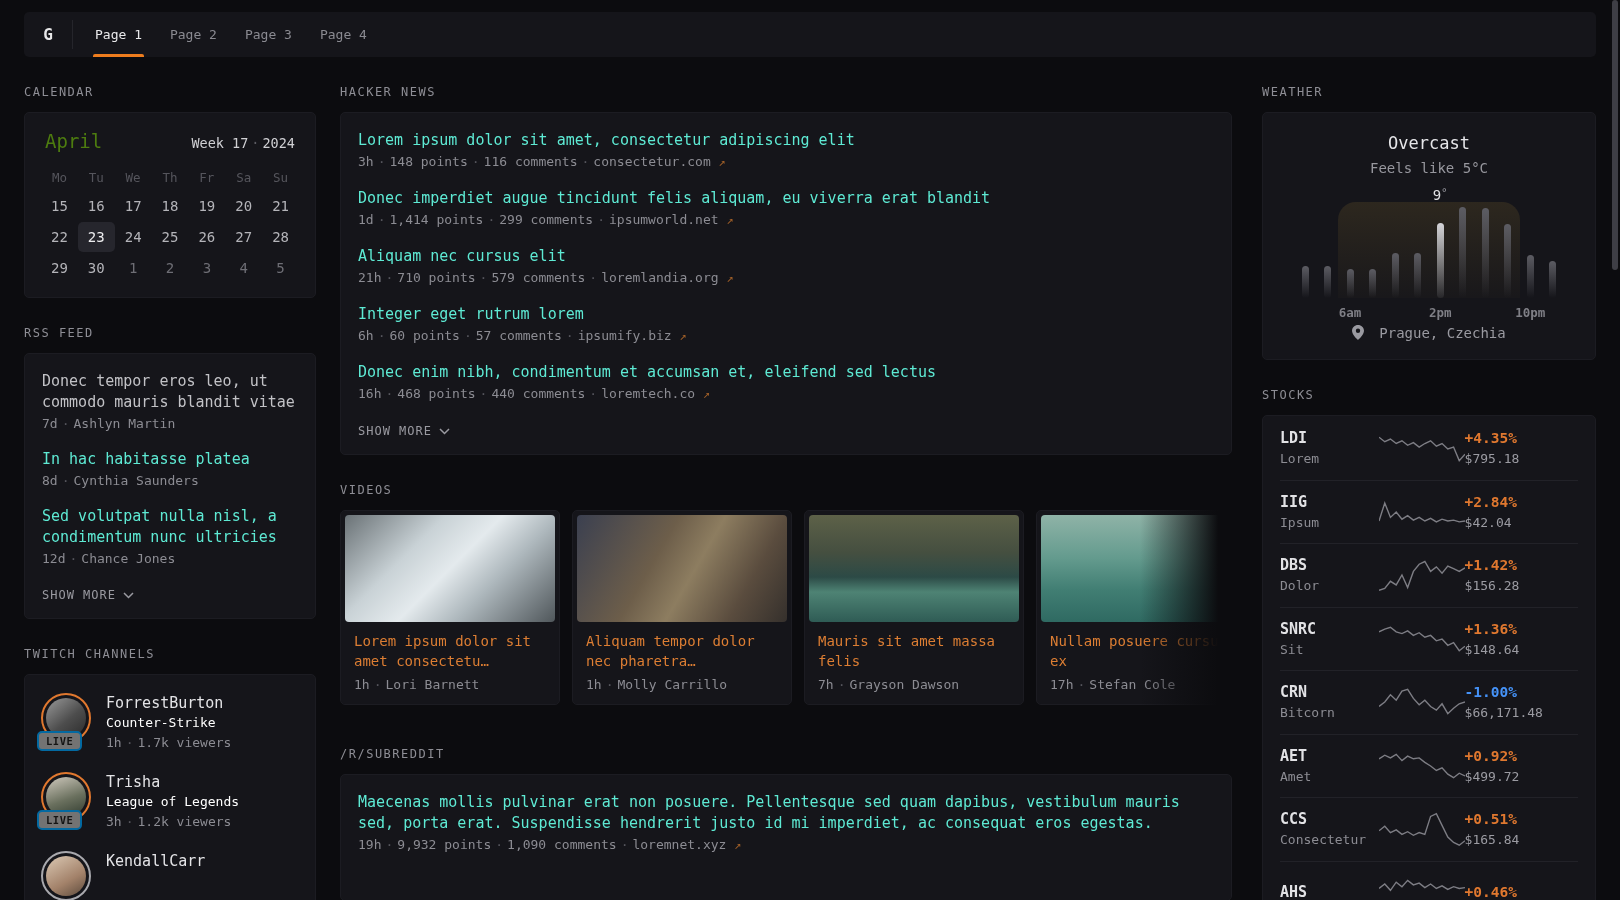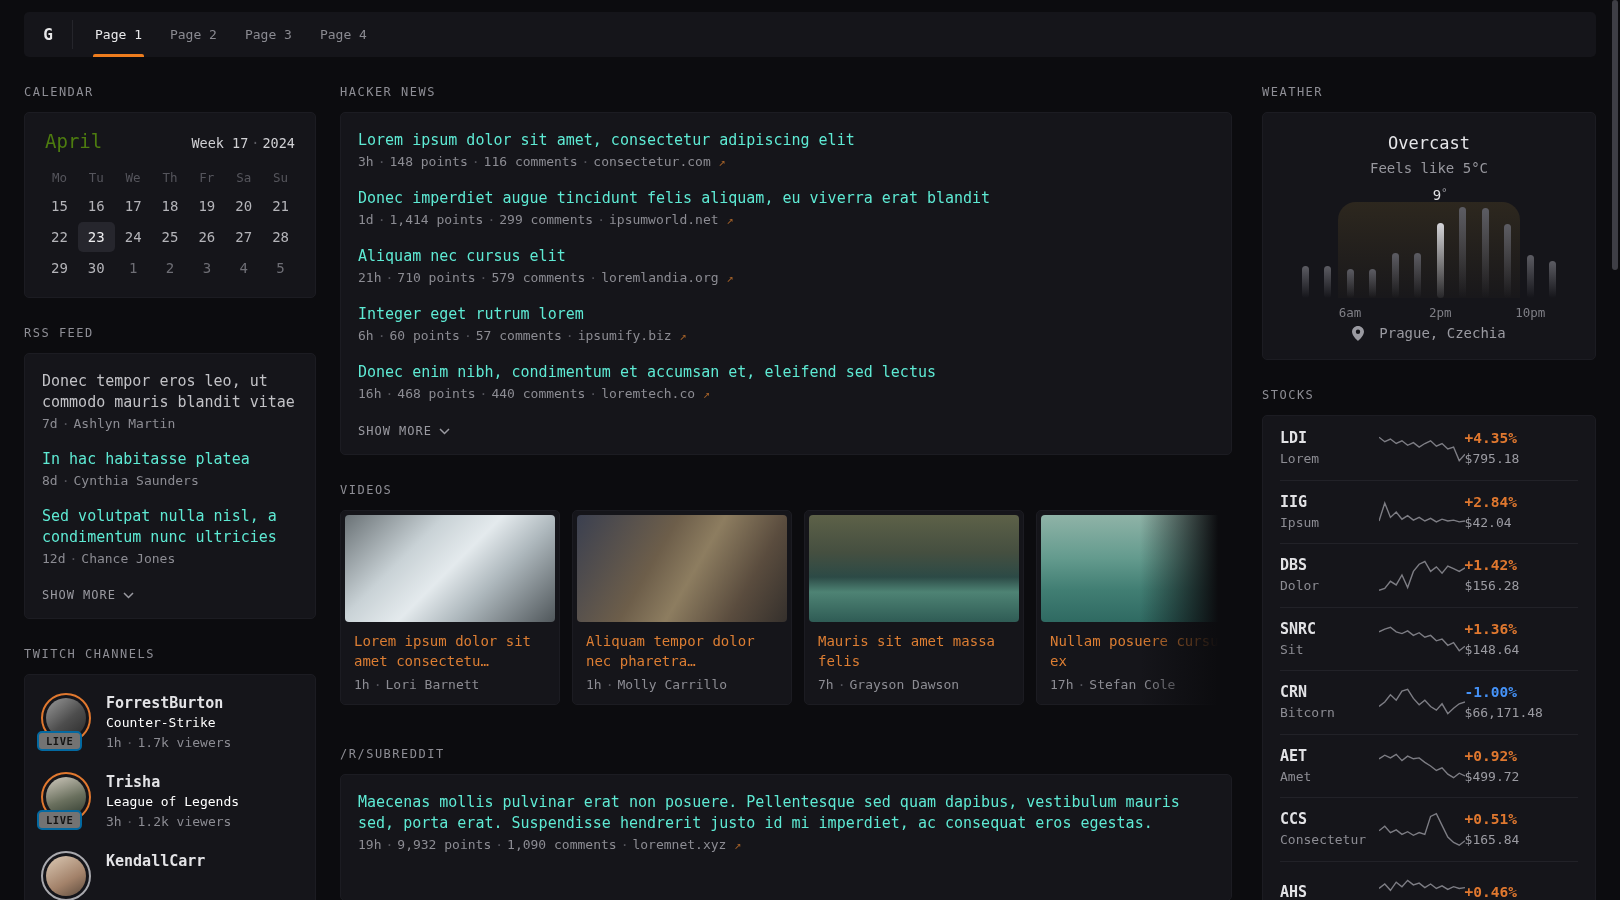--- a/index.html
+++ b/index.html
@@ -62,21 +62,21 @@
   .twitch { padding:18px 16px; }
   .tw-row { display:flex; gap:15px; margin-bottom:19px; cursor:pointer; }
   .tw-avatar-wrap { position:relative; width:50px; height:50px; flex:none; }
   .tw-ring { width:50px; height:50px; border-radius:50%; border:2px solid #e0782f;
     display:flex; align-items:center; justify-content:center; }
   .tw-ring.offline { border-color:#a8a8ad; }
   .tw-img { width:40px; height:40px; border-radius:50%; }
   .tw-live { position:absolute; bottom:-8px; left:-4px; background:#737373; color:#141414;
     font-size:10.5px; font-weight:bold; letter-spacing:.5px; padding:2px 7px; border-radius:5px;
     border:2px solid #0369a1; }
-  .tw-name { font-size:15px; color:#e4e4e7; line-height:20px;font-weight:bold; }
+  .tw-name { font-size:15px; color:#e4e4e7; line-height:20px; }
   .tw-game { font-size:13px; color:#ffffff; line-height:20px; }
   .tw-viewers { font-size:13px; color:#8c8c93; line-height:20px; }
   .tw-viewers .sep { color:#55555c; padding:0 4px; }
   
   .videos-wrap { position:relative; }
   .videos-row { display:flex; gap:12px; overflow:hidden; }
   .video-card { width:220px; flex:none; background:#15151a; border:1px solid #1c1c22;
     border-radius:5px; padding:4px; cursor:pointer; }
   .video-thumb { width:100%; height:107px; border-radius:4px; }
   .video-body { padding:9px 9px 8px; }
@@ -95,22 +95,22 @@
   .w-daylight { position:absolute; left:16%; width:68%; top:0; bottom:0;
     background:linear-gradient(to bottom, rgba(206,162,60,.13), rgba(206,162,60,.02));
     border-radius:18px 18px 0 0; }
   .w-col { position:relative; width:20px; height:100%; display:flex; align-items:flex-end; justify-content:center; }
   .w-bar { width:7px; border-radius:4px;
     background:linear-gradient(to bottom,#5c5c63,rgba(92,92,99,0)); }
   .w-col.now .w-bar { background:linear-gradient(to bottom,#d4d4d8,rgba(212,212,216,.08)); }
   .w-temp { position:absolute; width:40px; left:-10px; text-align:center; transform:translateY(-20px);
     font-size:14px; color:#e2e2e5; }
   .w-temp .deg { color:#9a9aa1; font-size:11px; vertical-align:4px; }
-  .w-label { position:absolute; top:100%; margin-top:7px; font-size:12.5px; color:#7f7f86; white-space:nowrap; }
-  .w-loc { margin-top:27px; font-size:14px; color:#9a9aa1; display:flex; align-items:center; justify-content:center; gap:15px; }
+  .w-label { position:absolute; top:100%; margin-top:7px; font-size:12.5px; color:#7f7f86; white-space:nowrap;font-weight:bold; }
+  .w-loc { margin-top:27px; font-size:14px; color:#9a9aa1; display:flex; align-items:flex-start; justify-content:center; gap:15px; }
   .w-loc svg { fill:#9a9aa1; }
   
   .stocks { padding:0 17px; overflow:hidden; }
   .stock-row { display:grid; grid-template-columns:1fr 86px 1.15fr; align-items:center;
     height:63.5px; border-top:1px solid #222228; cursor:pointer; }
   .stock-row:first-child { border-top:none; }
   .stock-ticker { font-size:15px; font-weight:bold; color:#e2e2e5; line-height:21px; }
   .stock-name { font-size:13px; color:#8c8c93; line-height:19px; }
   .stock-spark svg { display:block; width:86px; height:36px; }
   .stock-spark polyline { fill:none; stroke:#7d7d84; stroke-width:1.4; }

